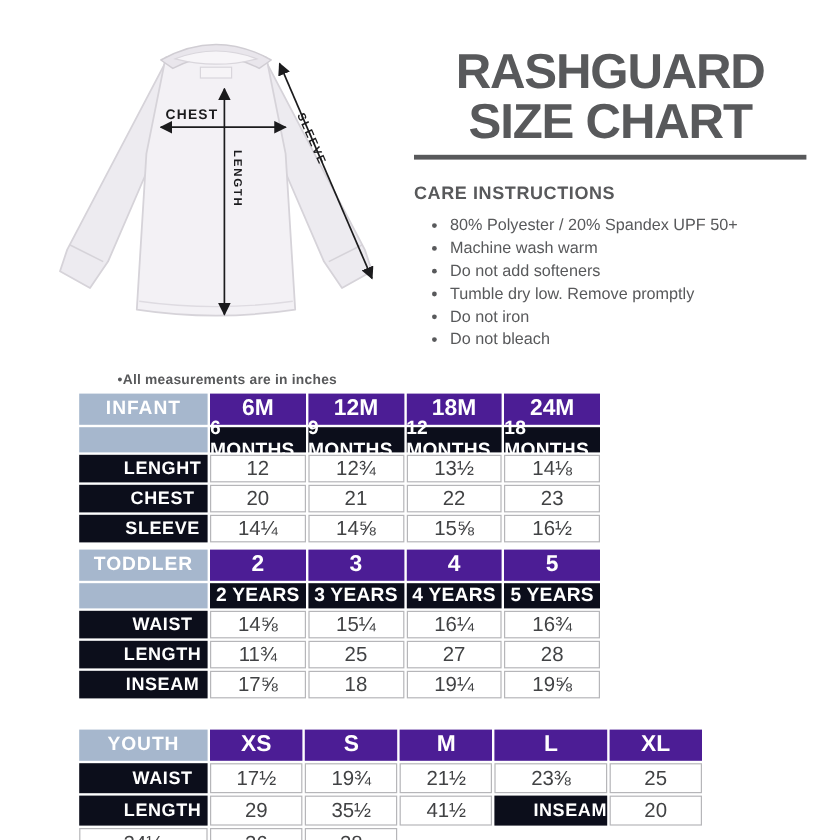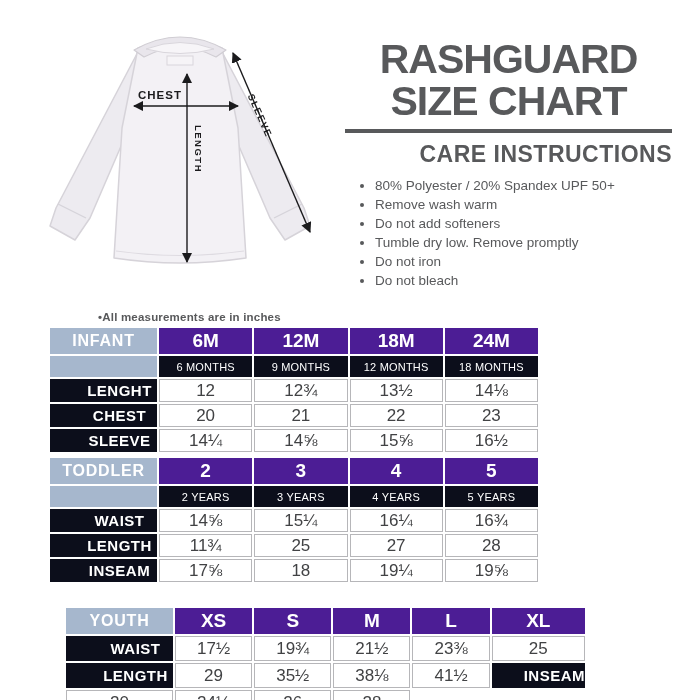--- a/index.html
+++ b/index.html
@@ -7,41 +7,41 @@
           font-family:"Liberation Sans",sans-serif;}
 
   
   .shirt-wrap{position:absolute;left:20px;top:18px;width:320px;height:280px;}
 
   
   .right-col{position:absolute;left:345px;top:38px;width:327px;}
   .title{color:#58595b;font-weight:bold;font-size:41px;line-height:42px;
          text-align:center;letter-spacing:-1px;}
   .rule{height:4px;background:#58595b;margin-top:7px;}
-  .care-title{margin-top:8px;text-align:right;color:#58595b;font-weight:bold;
-              font-size:23px;letter-spacing:.5px;}
+  .care-title{margin-top:20px;text-align:left;color:#58595b;font-weight:bold;
+              font-size:15px;letter-spacing:.5px;}
   .care-list{margin:8px 0 0 0;padding-left:30px;color:#58595b;font-size:13.5px;
              line-height:19px;}
   .care-list li{margin:0;}
 
   
   .note{position:absolute;left:98px;top:311px;color:#58595b;font-weight:bold;
         font-size:11.5px;letter-spacing:.2px;}
 
   
   .size-table{position:absolute;display:grid;column-gap:2px;row-gap:2px;}
-  .t-infant,.t-toddler{left:50px;width:488px;grid-template-columns:107px repeat(4,1fr);}
+  .t-infant,.t-toddler{left:66px;width:434px;grid-template-columns:107px repeat(4,1fr);}
   .t-infant{top:328px;grid-template-rows:26px 21px 23px 23px 23px;}
   .t-toddler{top:458px;grid-template-rows:26px 21px 23px 23px 23px;}
   .t-youth{left:66px;top:608px;width:519px;grid-template-columns:107px repeat(5,1fr);
            grid-template-rows:26px 25px 25px 25px;}
   .cell{display:flex;align-items:center;justify-content:center;}
   .corner{background:#a6b7cd;color:#ffffff;font-weight:bold;font-size:16px;letter-spacing:.8px;}
   .colhead{background:#4c1d95;color:#ffffff;font-weight:bold;font-size:19px;}
-  .subhead{background:#0c0e1b;color:#ffffff;font-weight:normal;font-size:11px;letter-spacing:.2px;}
+  .subhead{background:#0c0e1b;color:#ffffff;font-weight:bold;font-size:16px;letter-spacing:.2px;}
   .rowlabel{background:#0c0e1b;color:#ffffff;font-weight:bold;font-size:15px;letter-spacing:.5px;padding-left:32px;}
   .val{background:#ffffff;border:1px solid #b6b6b9;color:#414244;font-size:17px;}
 
   
   .measure-text{font-family:"Liberation Sans",sans-serif;font-weight:bold;fill:#1b1b1d;}
 </style>
 </head>
 <body>
 
 <div class="canvas">
@@ -81,21 +81,21 @@
 
   <div class="right-col">
     <div class="title">
       <div>RASHGUARD</div>
       <div>SIZE CHART</div>
     </div>
     <div class="rule"></div>
     <div class="care-title">CARE INSTRUCTIONS</div>
     <ul class="care-list">
       <li>80% Polyester / 20% Spandex UPF 50+</li>
-      <li>Remove wash warm</li>
+      <li>Machine wash warm</li>
       <li>Do not add softeners</li>
       <li>Tumble dry low. Remove promptly</li>
       <li>Do not iron</li>
       <li>Do not bleach</li>
     </ul>
   </div>
 
   <div class="note">•All measurements are in inches</div>
 
   <div class="size-table t-infant">
@@ -173,21 +173,20 @@
     <div class="cell rowlabel">WAIST</div>
     <div class="cell val">17½</div>
     <div class="cell val">19¾</div>
     <div class="cell val">21½</div>
     <div class="cell val">23⅜</div>
     <div class="cell val">25</div>
 
     <div class="cell rowlabel">LENGTH</div>
     <div class="cell val">29</div>
     <div class="cell val">35½</div>
-    <div class="cell val">38⅛</div>
     <div class="cell val">41½</div>
 
     <div class="cell rowlabel">INSEAM</div>
     <div class="cell val">20</div>
     <div class="cell val">24¼</div>
     <div class="cell val">26</div>
     <div class="cell val">28</div>
   </div>
 
 </div>

